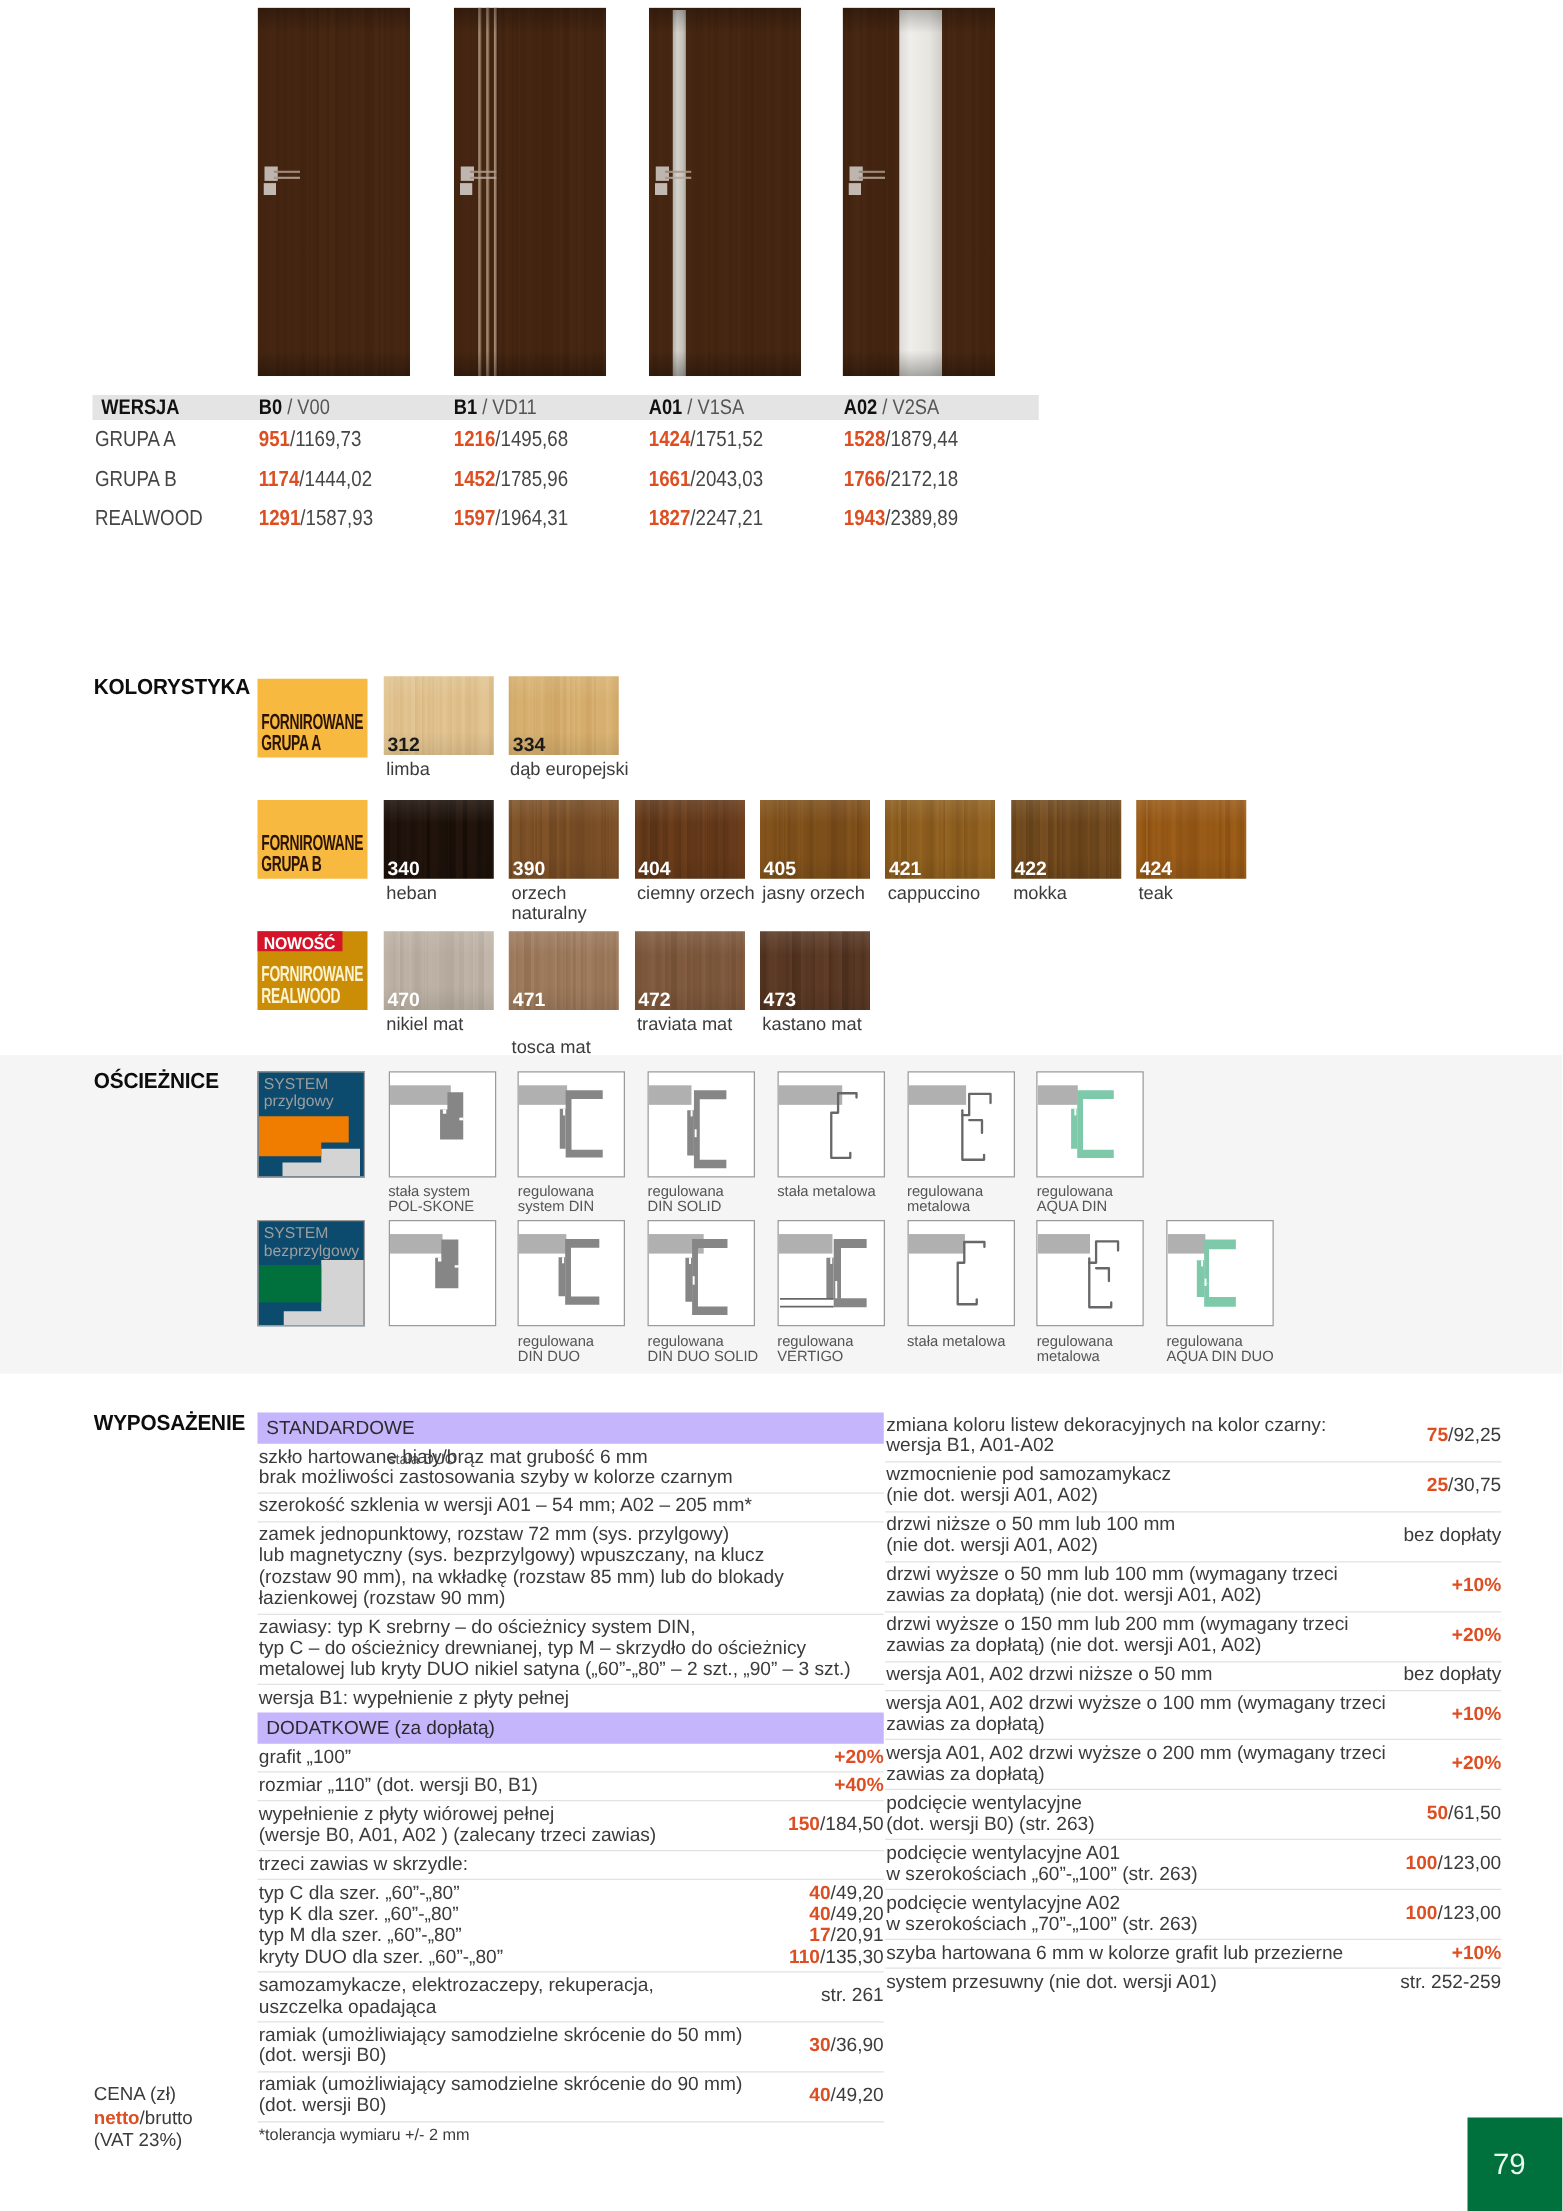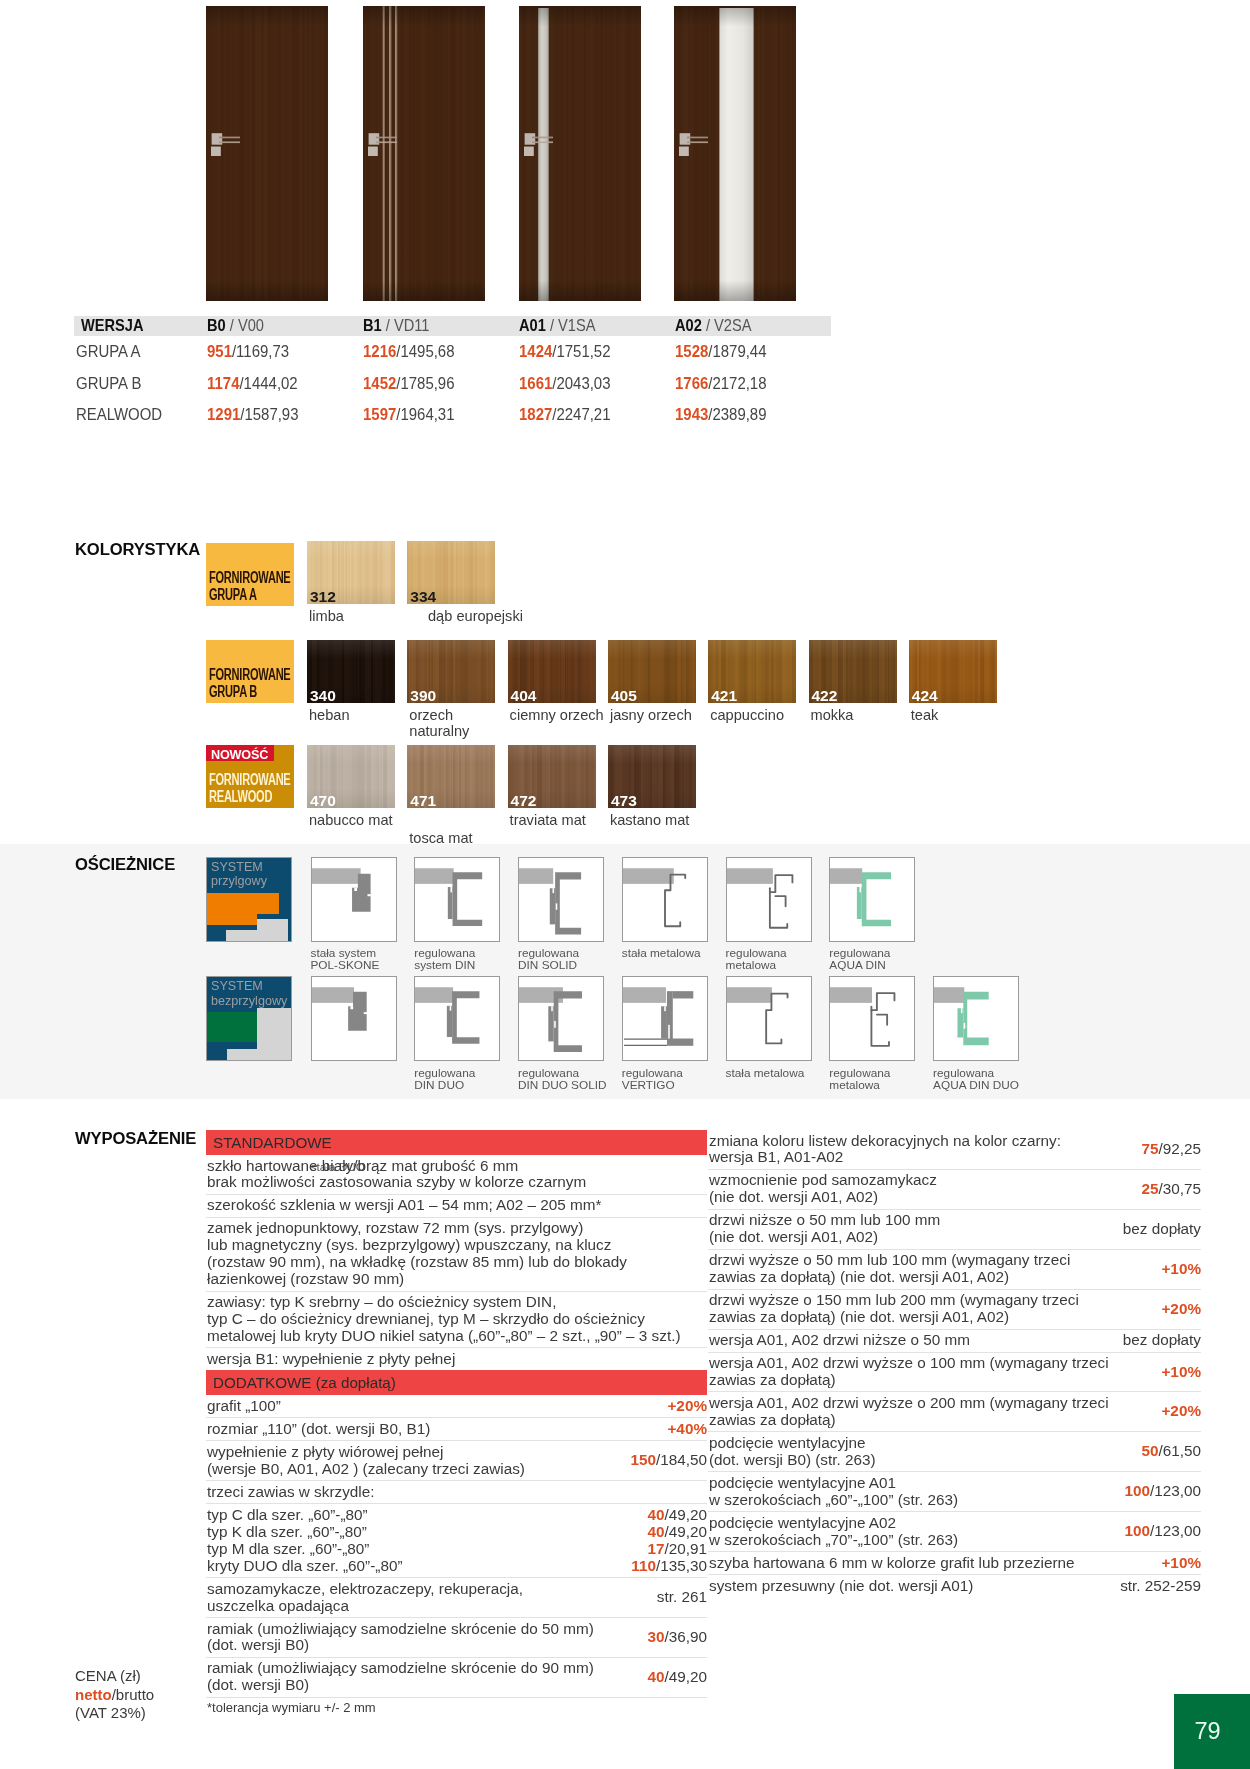--- a/index.html
+++ b/index.html
@@ -50,21 +50,21 @@
 
   
   #osciez-bg { position:absolute; left:0; top:844px; width:1250px; height:255px; background:#f5f5f5; }
   .syscard { position:absolute; width:86px; height:85px; background:#0c4a6e; border:1px solid #9a9a9a; overflow:hidden; }
   .syscard .t { position:absolute; left:4px; top:2px; font-size:12.6px; color:#9e9e9e; line-height:14.8px; white-space:nowrap; }
   .icard { position:absolute; width:86px; height:85px; background:#fff; border:1px solid #9a9a9a; overflow:hidden; }
   .icaption { position:absolute; font-size:11.8px; color:#555; line-height:12.4px; white-space:nowrap; }
 
   
   .wbox { position:absolute; }
-  .whead { background:#ef4444; font-size:15.2px; color:#2b2b2b; padding:3.5px 0 3.5px 7px; line-height:18px;}
+  .whead { background:#c4b5fd; font-size:15.2px; color:#2b2b2b; padding:3.5px 0 3.5px 7px; line-height:18px;}
   .wrow { display:flex; border-top:1px solid #e2e2e2; font-size:15.3px; color:#3b3b3b; line-height:16.9px;
       padding:2.55px 0 2.55px 1px; align-items:center; }
   .wrow.nb { border-top:none; }
   .wrow .txt { flex:1; }
   .wrow .val { text-align:right; white-space:nowrap; padding-left:8px; }
   .wrow .val b { color:#dd4f23; font-weight:bold; }
   .wrow .val .pct { color:#dd4f23; font-weight:bold; }
   .cena { position:absolute; font-size:15px; line-height:18.6px; color:#3b3b3b; white-space:nowrap; }
   .cena b { color:#dd4f23; font-weight:bold;text-align:center; }
   #pagenum { position:absolute; left:1174px; top:1694px; width:76px; height:75px; background:#00703c;
@@ -497,21 +497,21 @@
     <div class="badge" style="left:206px; top:543px;">
       <div class="lines">FORNIROWANE<br>GRUPA A</div>
     </div>
     <div class="sw" style="left:307px; top:541px; background:linear-gradient(180deg, rgba(255,255,255,.10), rgba(0,0,0,0) 30%, rgba(0,0,0,0) 70%, rgba(0,0,0,.08)), linear-gradient(90deg, rgb(226,198,148) 0.0%,rgb(225,196,145) 4.5%,rgb(222,191,140) 4.5%,rgb(227,198,148) 8.3%,rgb(221,190,138) 8.3%,rgb(223,193,142) 14.6%,rgb(219,187,134) 14.6%,rgb(220,189,137) 17.5%,rgb(222,192,140) 17.5%,rgb(225,196,145) 19.3%,rgb(226,197,147) 19.3%,rgb(221,191,139) 24.4%,rgb(226,197,146) 24.4%,rgb(227,199,149) 28.5%,rgb(217,184,131) 28.5%,rgb(226,198,147) 35.1%,rgb(217,184,131) 35.1%,rgb(225,197,146) 38.9%,rgb(221,191,139) 38.9%,rgb(220,189,137) 42.6%,rgb(226,197,146) 42.6%,rgb(217,184,130) 45.6%,rgb(225,196,145) 45.6%,rgb(221,191,139) 49.4%,rgb(226,197,147) 49.4%,rgb(219,187,135) 52.6%,rgb(224,194,143) 52.6%,rgb(227,198,148) 56.0%,rgb(225,196,145) 56.0%,rgb(218,185,132) 62.5%,rgb(225,196,145) 62.5%,rgb(221,190,138) 66.5%,rgb(219,187,135) 66.5%,rgb(220,189,137) 70.1%,rgb(225,196,145) 70.1%,rgb(223,192,141) 72.2%,rgb(227,199,149) 72.2%,rgb(223,193,142) 74.1%,rgb(220,189,137) 74.1%,rgb(217,184,131) 79.3%,rgb(223,192,141) 79.3%,rgb(222,192,140) 82.4%,rgb(218,186,133) 82.4%,rgb(223,192,141) 86.3%,rgb(225,195,145) 86.3%,rgb(225,196,145) 90.1%,rgb(226,197,147) 90.1%,rgb(225,195,145) 95.6%,rgb(218,186,133) 95.6%,rgb(217,184,131) 100.0%);">
             <div class="num dark">312</div>
     </div>
     <div class="swlabel" style="left:309px; top:607.5px;">limba</div>
     <div class="sw" style="left:407.3px; top:541px; background:linear-gradient(180deg, rgba(255,255,255,.10), rgba(0,0,0,0) 30%, rgba(0,0,0,0) 70%, rgba(0,0,0,.08)), linear-gradient(90deg, rgb(207,166,101) 0.0%,rgb(214,175,111) 3.6%,rgb(212,173,109) 3.6%,rgb(211,172,108) 7.1%,rgb(215,176,112) 7.1%,rgb(215,176,112) 12.6%,rgb(208,168,104) 12.6%,rgb(217,179,116) 18.8%,rgb(218,180,116) 18.8%,rgb(212,173,109) 21.2%,rgb(220,184,120) 21.2%,rgb(209,169,105) 23.2%,rgb(211,171,107) 23.2%,rgb(217,179,116) 25.0%,rgb(212,173,109) 25.0%,rgb(214,175,111) 29.0%,rgb(219,182,118) 29.0%,rgb(208,168,104) 34.3%,rgb(209,169,105) 34.3%,rgb(210,170,106) 37.1%,rgb(207,166,102) 37.1%,rgb(212,172,108) 41.1%,rgb(206,165,101) 41.1%,rgb(208,167,103) 46.9%,rgb(216,177,114) 46.9%,rgb(206,166,101) 51.9%,rgb(214,175,111) 51.9%,rgb(217,180,116) 55.8%,rgb(209,169,105) 55.8%,rgb(219,181,118) 60.6%,rgb(211,171,107) 60.6%,rgb(219,182,118) 65.0%,rgb(213,174,110) 65.0%,rgb(212,173,109) 70.0%,rgb(208,168,104) 70.0%,rgb(207,166,102) 73.7%,rgb(207,166,101) 73.7%,rgb(213,173,109) 76.0%,rgb(216,178,115) 76.0%,rgb(207,166,102) 79.3%,rgb(216,178,114) 79.3%,rgb(215,176,113) 83.1%,rgb(214,176,112) 83.1%,rgb(214,175,112) 88.6%,rgb(220,183,120) 88.6%,rgb(214,175,111) 94.4%,rgb(212,173,109) 94.4%,rgb(208,167,103) 100.0%);">
             <div class="num dark">334</div>
     </div>
-    <div class="swlabel" style="left:428px; top:607.5px;text-align:right;">dąb europejski</div>
+    <div class="swlabel" style="left:408px; top:607.5px;text-align:right;">dąb europejski</div>
     <div class="badge" style="left:206px; top:640px;">
       <div class="lines">FORNIROWANE<br>GRUPA B</div>
     </div>
     <div class="sw" style="left:307px; top:640px; background:linear-gradient(180deg, rgba(255,255,255,.10), rgba(0,0,0,0) 30%, rgba(0,0,0,0) 70%, rgba(0,0,0,.08)), linear-gradient(90deg, rgb(26,16,9) 0.0%,rgb(26,15,9) 3.7%,rgb(23,13,8) 3.7%,rgb(25,15,9) 5.4%,rgb(33,20,12) 5.4%,rgb(32,19,12) 11.9%,rgb(24,14,8) 11.9%,rgb(27,16,9) 15.3%,rgb(30,18,11) 15.3%,rgb(31,19,11) 21.4%,rgb(34,21,13) 21.4%,rgb(25,15,9) 27.0%,rgb(28,17,10) 27.0%,rgb(31,19,12) 31.5%,rgb(35,21,13) 31.5%,rgb(30,18,11) 36.3%,rgb(35,21,13) 36.3%,rgb(29,17,10) 39.7%,rgb(22,13,7) 39.7%,rgb(23,13,8) 42.3%,rgb(33,20,12) 42.3%,rgb(33,20,12) 47.0%,rgb(33,20,12) 47.0%,rgb(26,16,9) 53.5%,rgb(31,19,11) 53.5%,rgb(24,15,8) 58.3%,rgb(34,21,13) 58.3%,rgb(22,13,7) 60.2%,rgb(24,14,8) 60.2%,rgb(27,16,10) 65.6%,rgb(36,22,14) 65.6%,rgb(34,21,13) 72.4%,rgb(22,13,7) 72.4%,rgb(22,13,7) 75.4%,rgb(33,20,12) 75.4%,rgb(28,17,10) 76.8%,rgb(35,21,13) 76.8%,rgb(33,20,12) 81.5%,rgb(35,21,13) 81.5%,rgb(29,18,11) 85.4%,rgb(28,17,10) 85.4%,rgb(26,16,9) 86.8%,rgb(23,14,8) 86.8%,rgb(32,19,12) 92.0%,rgb(27,16,10) 92.0%,rgb(26,16,9) 98.1%,rgb(34,21,13) 98.1%,rgb(32,19,12) 100.0%);">
             <div class="num">340</div>
     </div>
     <div class="swlabel" style="left:309px; top:706.5px;">heban</div>
     <div class="sw" style="left:407.3px; top:640px; background:linear-gradient(180deg, rgba(255,255,255,.10), rgba(0,0,0,0) 30%, rgba(0,0,0,0) 70%, rgba(0,0,0,.08)), linear-gradient(90deg, rgb(121,78,38) 0.0%,rgb(111,71,33) 2.8%,rgb(130,85,42) 2.8%,rgb(124,80,39) 4.2%,rgb(130,85,42) 4.2%,rgb(125,81,40) 9.9%,rgb(112,72,34) 9.9%,rgb(126,81,40) 16.5%,rgb(129,83,41) 16.5%,rgb(117,75,36) 23.2%,rgb(130,85,42) 23.2%,rgb(111,71,33) 25.8%,rgb(129,84,42) 25.8%,rgb(120,77,37) 28.0%,rgb(117,75,36) 28.0%,rgb(115,74,35) 30.1%,rgb(126,81,40) 30.1%,rgb(128,83,41) 35.1%,rgb(127,82,40) 35.1%,rgb(131,85,42) 36.7%,rgb(111,71,33) 36.7%,rgb(114,73,35) 42.5%,rgb(112,71,34) 42.5%,rgb(130,85,42) 45.5%,rgb(119,77,37) 45.5%,rgb(111,71,33) 52.1%,rgb(126,82,40) 52.1%,rgb(128,83,41) 54.5%,rgb(123,79,39) 54.5%,rgb(113,72,34) 58.2%,rgb(123,79,38) 58.2%,rgb(117,75,36) 59.9%,rgb(116,74,35) 59.9%,rgb(112,72,34) 64.3%,rgb(115,73,35) 64.3%,rgb(111,70,33) 67.2%,rgb(111,71,33) 67.2%,rgb(123,80,39) 72.3%,rgb(116,74,36) 72.3%,rgb(122,79,38) 74.5%,rgb(122,79,38) 74.5%,rgb(119,76,37) 76.5%,rgb(120,77,37) 76.5%,rgb(125,81,40) 83.4%,rgb(122,79,38) 83.4%,rgb(112,72,34) 85.9%,rgb(120,77,37) 85.9%,rgb(113,72,34) 88.3%,rgb(125,80,39) 88.3%,rgb(117,75,36) 91.4%,rgb(128,83,41) 91.4%,rgb(118,76,37) 92.9%,rgb(123,79,39) 92.9%,rgb(127,82,40) 98.2%,rgb(119,77,37) 98.2%,rgb(115,74,35) 100.0%);">
             <div class="num">390</div>
     </div>
@@ -536,21 +536,21 @@
             <div class="num">424</div>
     </div>
     <div class="swlabel" style="left:910.8px; top:706.5px;">teak</div>
     <div class="badge rw" style="left:206px; top:745px;">
       <div class="nowosc"><span>NOWOŚĆ</span></div>
       <div class="lines">FORNIROWANE<br>REALWOOD</div>
     </div>
     <div class="sw" style="left:307px; top:745px; background:linear-gradient(180deg, rgba(255,255,255,.10), rgba(0,0,0,0) 30%, rgba(0,0,0,0) 70%, rgba(0,0,0,.08)), linear-gradient(90deg, rgb(190,179,166) 0.0%,rgb(190,179,166) 2.8%,rgb(188,177,164) 2.8%,rgb(186,175,162) 8.0%,rgb(180,169,156) 8.0%,rgb(192,181,168) 14.7%,rgb(178,167,154) 14.7%,rgb(183,172,159) 18.6%,rgb(189,178,165) 18.6%,rgb(186,175,162) 23.4%,rgb(192,181,168) 23.4%,rgb(178,167,154) 29.6%,rgb(178,167,154) 29.6%,rgb(184,173,160) 34.5%,rgb(191,180,167) 34.5%,rgb(182,171,158) 37.5%,rgb(191,180,167) 37.5%,rgb(181,170,157) 40.4%,rgb(187,176,163) 40.4%,rgb(190,179,166) 41.9%,rgb(189,178,165) 41.9%,rgb(187,176,163) 48.5%,rgb(191,180,167) 48.5%,rgb(180,169,156) 52.2%,rgb(184,173,160) 52.2%,rgb(180,169,156) 58.5%,rgb(180,169,156) 58.5%,rgb(179,168,155) 64.3%,rgb(187,176,163) 64.3%,rgb(188,177,164) 68.7%,rgb(182,171,158) 68.7%,rgb(182,171,158) 72.9%,rgb(191,180,167) 72.9%,rgb(189,178,165) 75.1%,rgb(191,180,167) 75.1%,rgb(184,173,160) 81.4%,rgb(192,181,168) 81.4%,rgb(193,182,169) 83.3%,rgb(186,175,162) 83.3%,rgb(194,183,170) 86.0%,rgb(183,172,159) 86.0%,rgb(180,169,156) 91.2%,rgb(194,183,170) 91.2%,rgb(192,181,168) 97.7%,rgb(194,183,170) 97.7%,rgb(192,181,168) 100.0%);">
             <div class="num">470</div>
     </div>
-    <div class="swlabel" style="left:309px; top:811.5px;">nabucco mat</div>
+    <div class="swlabel" style="left:309px; top:811.5px;">nikiel mat</div>
     <div class="sw" style="left:407.3px; top:745px; background:linear-gradient(180deg, rgba(255,255,255,.10), rgba(0,0,0,0) 30%, rgba(0,0,0,0) 70%, rgba(0,0,0,.08)), linear-gradient(90deg, rgb(162,127,97) 0.0%,rgb(155,120,90) 1.9%,rgb(155,120,90) 1.9%,rgb(162,127,97) 6.9%,rgb(152,117,87) 6.9%,rgb(160,125,95) 12.7%,rgb(162,127,97) 12.7%,rgb(158,123,93) 14.3%,rgb(146,112,82) 14.3%,rgb(149,115,85) 19.8%,rgb(162,127,97) 19.8%,rgb(160,125,95) 22.9%,rgb(155,120,90) 22.9%,rgb(149,115,85) 25.5%,rgb(150,115,85) 25.5%,rgb(161,126,96) 31.3%,rgb(156,122,92) 31.3%,rgb(155,121,91) 35.8%,rgb(152,117,87) 35.8%,rgb(157,123,93) 41.9%,rgb(162,127,97) 41.9%,rgb(161,126,96) 44.0%,rgb(147,113,83) 44.0%,rgb(159,125,95) 49.6%,rgb(149,115,85) 49.6%,rgb(162,127,97) 52.3%,rgb(146,112,82) 52.3%,rgb(162,127,97) 58.7%,rgb(146,112,82) 58.7%,rgb(152,117,87) 61.3%,rgb(160,125,95) 61.3%,rgb(158,124,94) 65.9%,rgb(146,112,82) 65.9%,rgb(158,124,94) 69.6%,rgb(150,115,85) 69.6%,rgb(161,126,96) 71.8%,rgb(162,127,97) 71.8%,rgb(159,125,95) 74.1%,rgb(160,125,95) 74.1%,rgb(147,113,83) 80.6%,rgb(154,119,89) 80.6%,rgb(150,115,85) 86.4%,rgb(152,118,88) 86.4%,rgb(161,126,96) 89.1%,rgb(149,115,85) 89.1%,rgb(157,122,92) 94.0%,rgb(154,119,89) 94.0%,rgb(147,113,83) 97.8%,rgb(159,125,95) 97.8%,rgb(158,124,94) 99.3%,rgb(159,124,94) 99.3%,rgb(150,116,86) 100.0%);">
             <div class="num">471</div>
     </div>
     <div class="swlabel" style="left:409.3px; top:811.5px;margin-top:18px;">tosca mat</div>
     <div class="sw" style="left:507.6px; top:745px; background:linear-gradient(180deg, rgba(255,255,255,.10), rgba(0,0,0,0) 30%, rgba(0,0,0,0) 70%, rgba(0,0,0,.08)), linear-gradient(90deg, rgb(118,82,55) 0.0%,rgb(121,85,57) 6.5%,rgb(124,87,60) 6.5%,rgb(124,87,59) 11.2%,rgb(126,88,61) 11.2%,rgb(132,94,65) 16.3%,rgb(133,95,67) 16.3%,rgb(118,82,55) 21.1%,rgb(121,84,57) 21.1%,rgb(132,94,65) 27.1%,rgb(118,82,55) 27.1%,rgb(127,90,62) 32.7%,rgb(116,80,54) 32.7%,rgb(116,80,53) 38.5%,rgb(127,90,62) 38.5%,rgb(126,89,61) 41.7%,rgb(124,87,60) 41.7%,rgb(133,95,66) 47.7%,rgb(118,82,55) 47.7%,rgb(128,90,62) 52.8%,rgb(120,84,57) 52.8%,rgb(121,85,58) 55.9%,rgb(122,85,58) 55.9%,rgb(125,88,60) 58.1%,rgb(116,80,54) 58.1%,rgb(131,93,65) 62.5%,rgb(132,94,66) 62.5%,rgb(131,93,65) 64.0%,rgb(125,88,60) 64.0%,rgb(117,81,55) 70.4%,rgb(123,87,59) 70.4%,rgb(120,84,57) 75.4%,rgb(121,84,57) 75.4%,rgb(131,93,65) 80.6%,rgb(128,90,62) 80.6%,rgb(124,87,60) 84.2%,rgb(117,81,55) 84.2%,rgb(128,91,63) 87.0%,rgb(119,83,56) 87.0%,rgb(118,82,55) 91.7%,rgb(126,89,61) 91.7%,rgb(122,85,58) 98.0%,rgb(130,92,64) 98.0%,rgb(133,94,66) 100.0%);">
             <div class="num">472</div>
     </div>
     <div class="swlabel" style="left:509.6px; top:811.5px;">traviata mat</div>
     <div class="sw" style="left:607.9px; top:745px; background:linear-gradient(180deg, rgba(255,255,255,.10), rgba(0,0,0,0) 30%, rgba(0,0,0,0) 70%, rgba(0,0,0,.08)), linear-gradient(90deg, rgb(83,51,32) 0.0%,rgb(77,47,29) 5.6%,rgb(84,52,33) 5.6%,rgb(94,60,39) 10.0%,rgb(91,58,37) 10.0%,rgb(94,60,39) 14.3%,rgb(95,61,40) 14.3%,rgb(87,55,35) 16.8%,rgb(88,55,35) 16.8%,rgb(87,55,35) 23.5%,rgb(81,50,31) 23.5%,rgb(85,53,34) 26.0%,rgb(87,55,35) 26.0%,rgb(93,59,38) 29.5%,rgb(77,46,28) 29.5%,rgb(81,50,31) 35.6%,rgb(82,51,32) 35.6%,rgb(82,51,32) 37.6%,rgb(95,61,40) 37.6%,rgb(88,55,36) 41.8%,rgb(86,54,34) 41.8%,rgb(90,57,37) 45.9%,rgb(88,56,36) 45.9%,rgb(80,49,30) 50.0%,rgb(93,59,39) 50.0%,rgb(89,56,36) 56.3%,rgb(91,58,38) 56.3%,rgb(89,57,36) 58.3%,rgb(95,61,40) 58.3%,rgb(93,59,38) 62.9%,rgb(76,46,28) 62.9%,rgb(90,57,37) 68.4%,rgb(87,54,35) 68.4%,rgb(94,61,40) 75.0%,rgb(77,47,29) 75.0%,rgb(76,46,28) 80.2%,rgb(80,49,31) 80.2%,rgb(87,55,35) 83.3%,rgb(87,55,35) 83.3%,rgb(79,49,30) 86.3%,rgb(90,57,37) 86.3%,rgb(85,53,34) 93.1%,rgb(80,49,30) 93.1%,rgb(95,61,40) 99.3%,rgb(89,56,36) 99.3%,rgb(80,49,31) 100.0%);">
             <div class="num">473</div>

